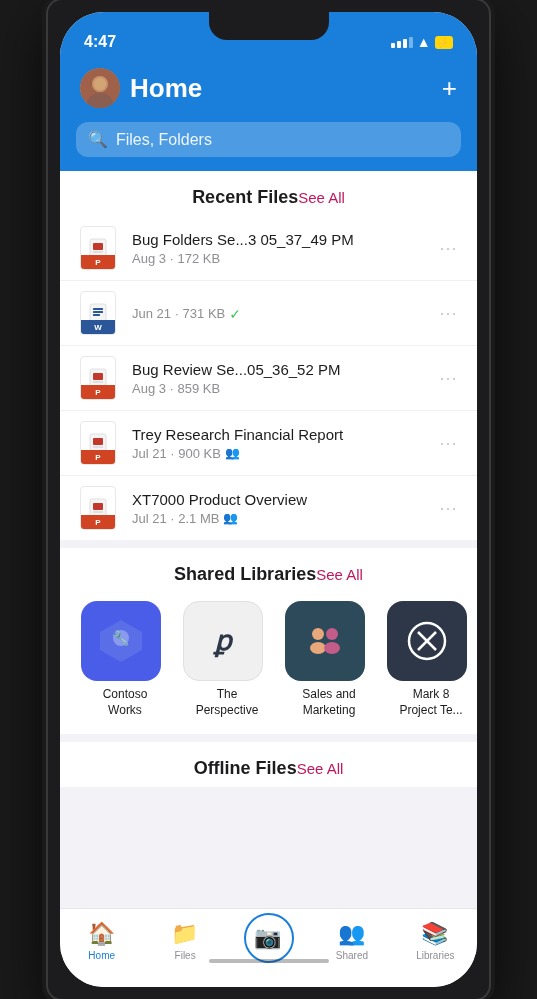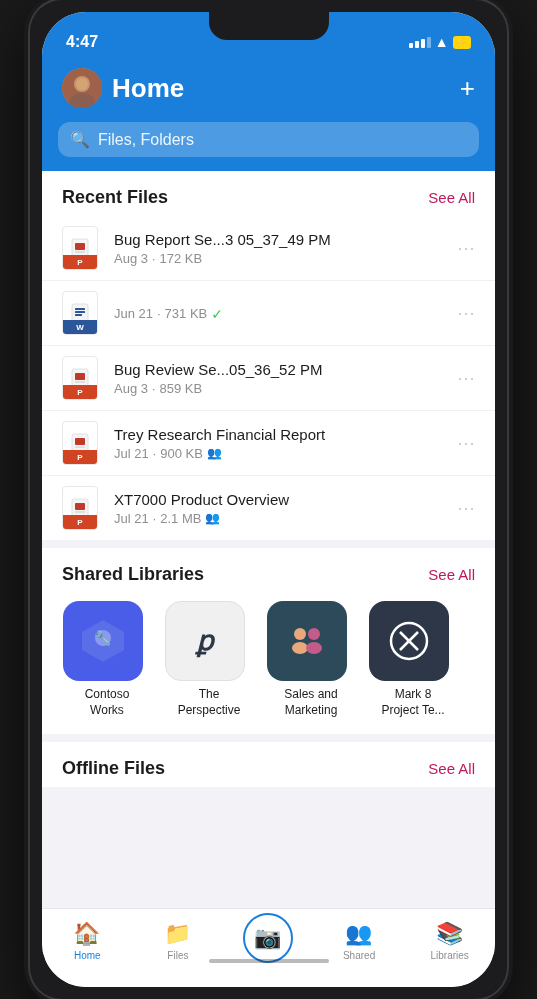--- a/index.html
+++ b/index.html
@@ -5,24 +5,24 @@
     * { box-sizing: border-box; margin: 0; padding: 0; }
     body {
       background: #1a1a1a;
       display: flex;
       justify-content: center;
       align-items: center;
       min-height: 100vh;
       font-family: -apple-system, BlinkMacSystemFont, 'Segoe UI', sans-serif;
     }
     .phone-frame {
-      width: 477px;
+      width: 441px;
       height: 999px;
       background: #1c1c1e;
-      border-radius: 32px;
+      border-radius: 14px;
       position: relative;
       box-shadow: 0 0 0 2px #3a3a3c, 0 0 0 6px #1a1a1a, 0 20px 60px rgba(0,0,0,0.8);
       overflow: hidden;
     }
     
     .phone-frame::before {
       content: '';
       position: absolute;
       left: -6px;
       top: 160px;
@@ -131,21 +131,21 @@
       display: flex;
       align-items: center;
       padding: 8px 12px;
       gap: 8px;
     }
     .search-icon-el { color: rgba(255,255,255,0.8); font-size: 16px; }
     .search-input-text { color: rgba(255,255,255,0.9); font-size: 16px; }
     .section { background: white; margin-bottom: 8px; }
     .section-header {
       display: flex;
-      justify-content: space-between;
+      justify-content: center;
       align-items: center;
       padding: 16px 20px 8px;
     }
     .section-title { font-size: 18px; font-weight: 700; color: #1c1c1e; }
     .see-all { color: #be185d; font-size: 15px; font-weight: 400; }
     
     .file-item {
       display: flex;
       align-items: center;
       padding: 10px 16px 10px 16px;
@@ -370,21 +370,21 @@
               <div class="file-doc file-doc-pptx">
                 <svg width="22" height="22" viewBox="0 0 22 22">
                   <rect x="3" y="2" width="16" height="18" rx="2" fill="#f4f4f4" stroke="#e0e0e0" stroke-width="1"></rect>
                   <rect x="6" y="6" width="10" height="7" rx="1" fill="#c0392b"></rect>
                   <rect x="6" y="14" width="10" height="2" rx="0.5" fill="#e0e0e0"></rect>
                 </svg>
                 <div class="file-badge badge-pptx">P</div>
               </div>
             </div>
             <div class="file-info">
-              <div class="file-name">Bug Report Se...3 05_37_49 PM</div>
+              <div class="file-name">Bug Folders Se...3 05_37_49 PM</div>
               <div class="file-meta">
                 <span>Aug 3 · 172 KB</span>
               </div>
             </div>
             <span class="more-dots">···</span>
           </div>
 
           <div class="file-item">
             <div class="file-icon">
               <div class="file-doc file-doc-word">

